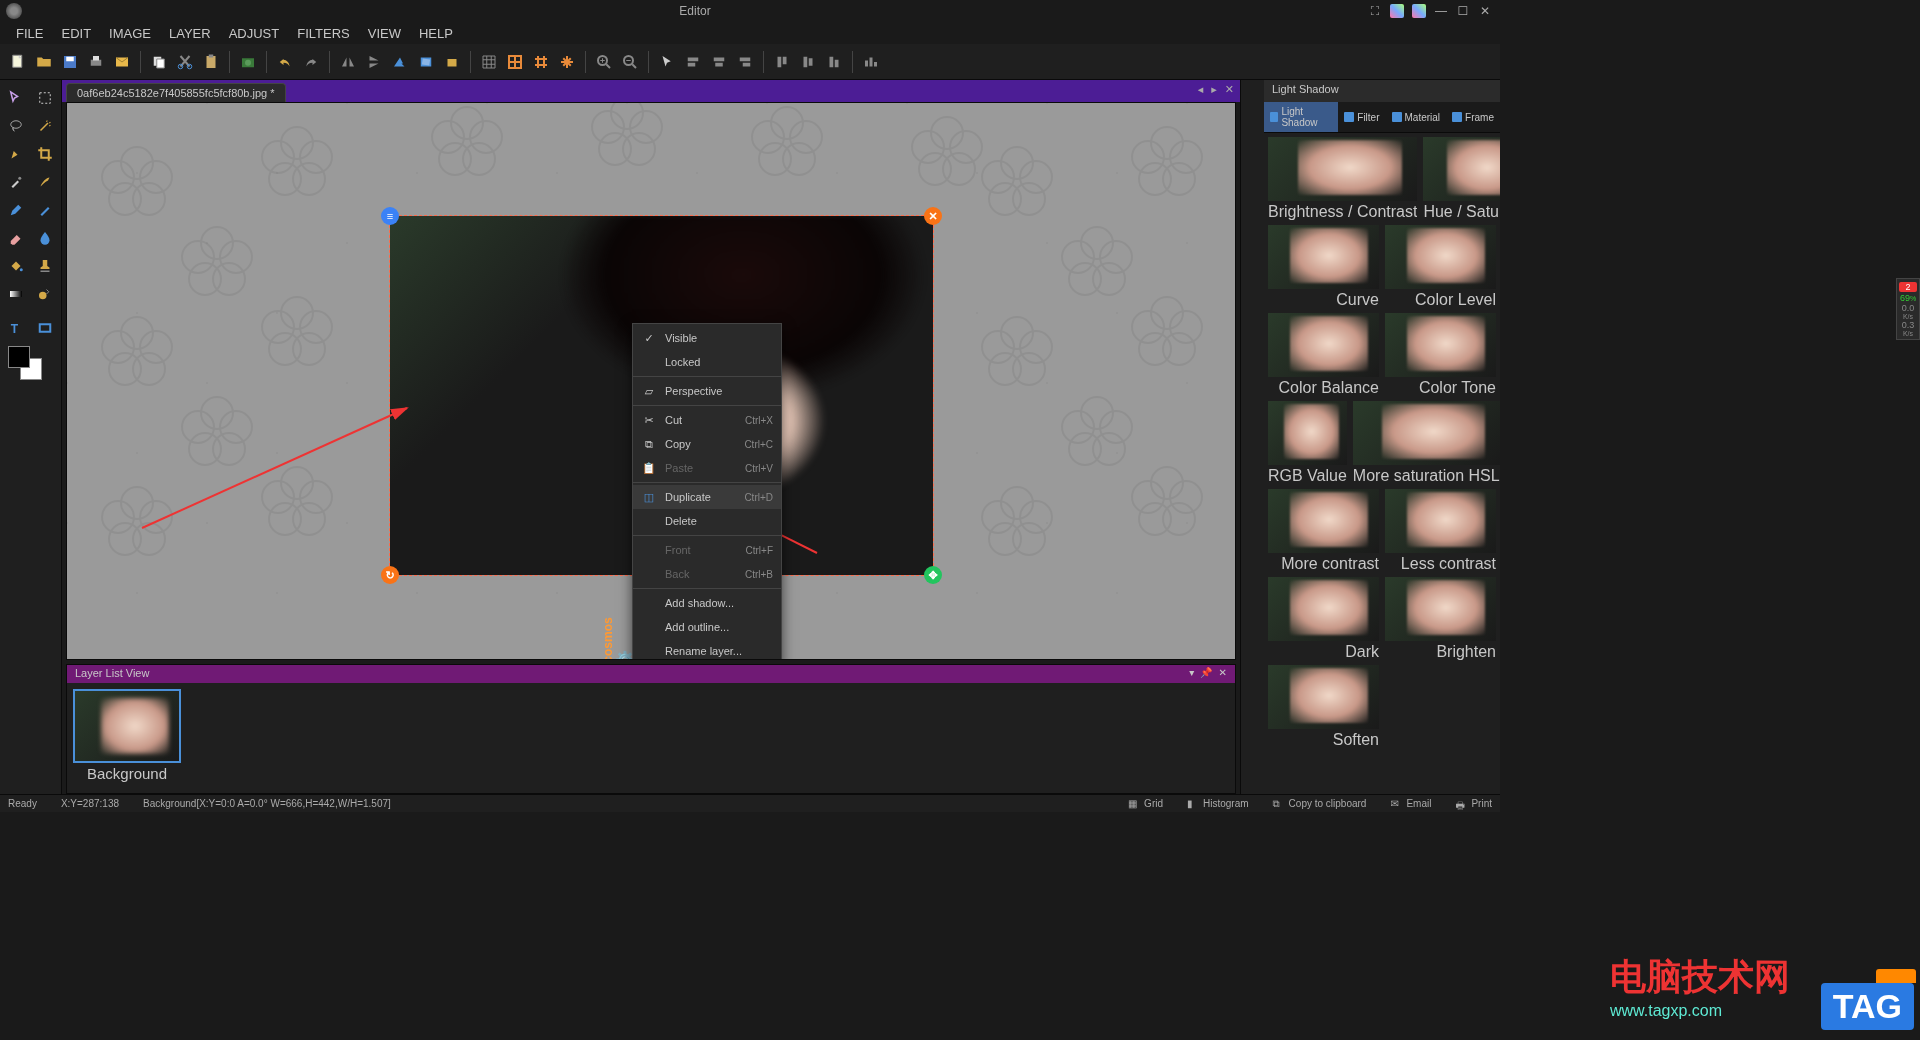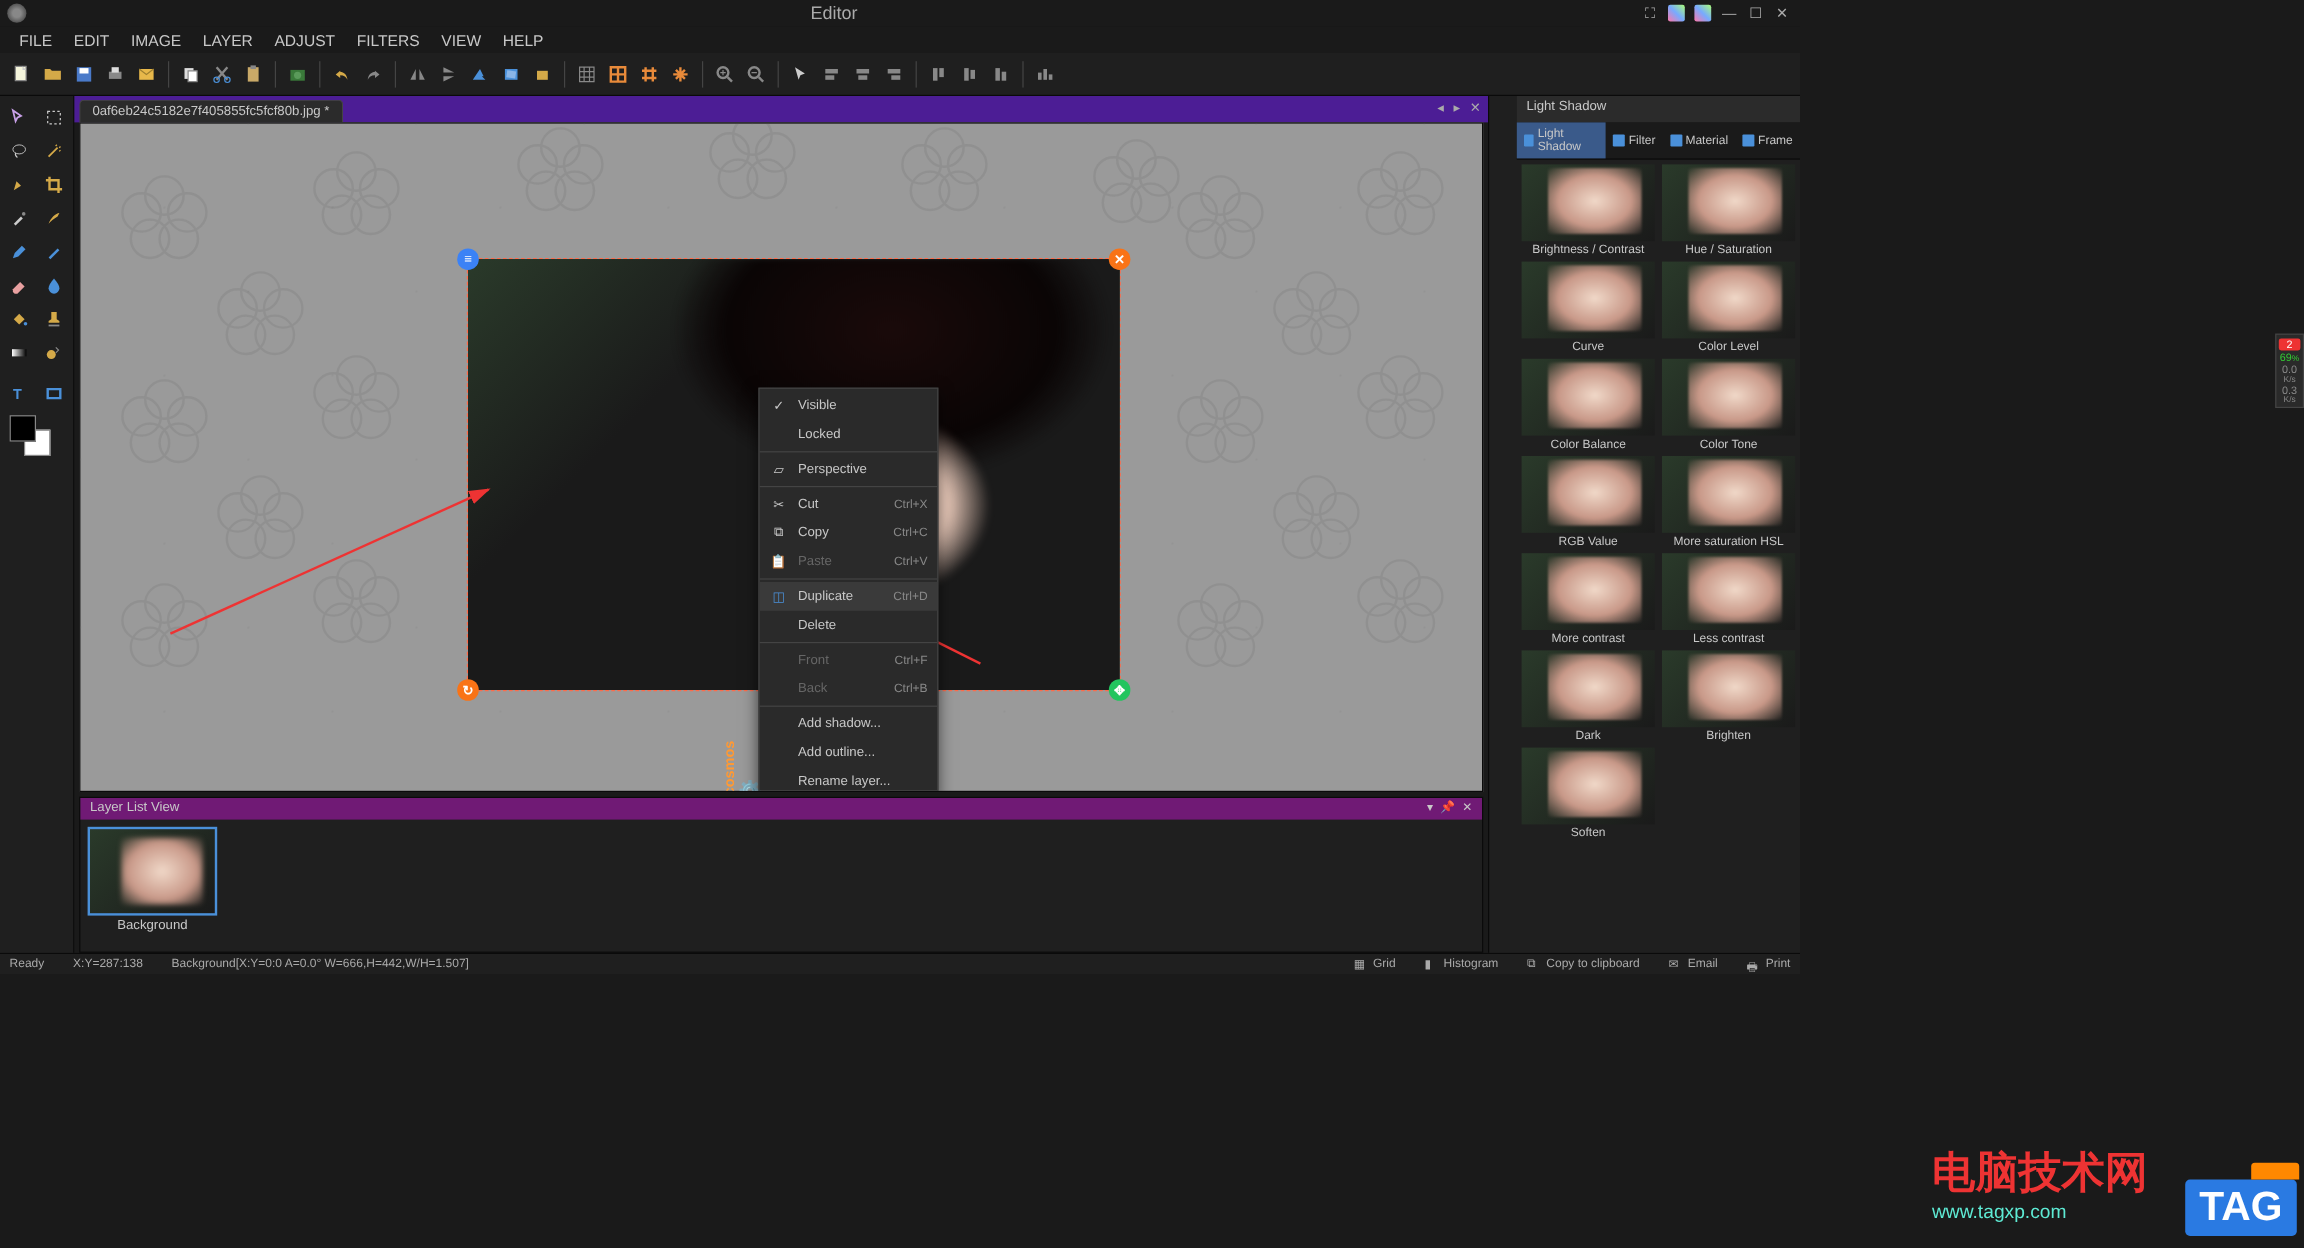--- a/index.html
+++ b/index.html
@@ -1,21 +1,21 @@
 <!DOCTYPE html>
 <html><head>
 <meta charset="utf-8">
 <style>
 * { margin: 0; padding: 0; box-sizing: border-box; font-family: "Segoe UI", Arial, sans-serif; user-select: none; }
 body { background: #1a1a1a; color: #c8c8c8; font-size: 12px; overflow: hidden; width: 1500px; height: 812px; }
 
 
 .titlebar { height: 22px; background: #1a1a1a; display: flex; align-items: center; }
 .titlebar .app-icon { width: 16px; height: 16px; margin-left: 6px; background: radial-gradient(circle,#888 30%,#555 70%); border-radius: 50%; }
-.titlebar .title { flex: 1; text-align: center; font-size: 15px; color: #aaa; }
+.titlebar .title { flex: 1; text-align: center; font-size: 12px; color: #aaa; }
 .titlebar .winbtns { display: flex; gap: 8px; padding-right: 8px; align-items: center; }
 .titlebar .winbtns span { font-size: 12px; color: #aaa; cursor: pointer; display:inline-block; width:14px; text-align:center;}
 .thumb-ico{width:14px;height:14px;background:linear-gradient(45deg,#f7a,#7af,#af7);border-radius:2px;}
 
 
 .menubar { height: 22px; background: #1a1a1a; display: flex; align-items: center; padding-left: 8px; gap: 2px; }
 .menubar .mi { padding: 2px 8px; font-size: 13px; color: #c8c8c8; cursor: pointer; }
 
 
 .toolbar { height: 36px; background: #1f1f1f; display: flex; align-items: center; padding: 0 6px; gap: 2px; border-bottom: 1px solid #0a0a0a; }
@@ -69,37 +69,37 @@
 
 
 .layerpanel { height: 130px; background: #1f1f1f; margin: 0 4px 0 4px; border:1px solid #0a0a0a;}
 .layerhead { height: 18px; background: #701a75; padding: 2px 8px; font-size: 11px; display:flex;align-items:flex-start;}
 .layerhead .sp{flex:1;}
 .layerhead .pin{font-size:10px;margin-left:6px;cursor:pointer;}
 .layerbody { padding: 6px; display: flex; gap: 8px; }
 .layerthumb { width: 108px;  text-align:center;}
 .layerthumb .img { width: 108px; height: 74px; background:linear-gradient(135deg,#2a3a2a,#1a1a1a);border:2px solid #4a90d9;position:relative;overflow:hidden;}
 .layerthumb .img::after{content:"";position:absolute;left:25%;top:10%;width:65%;height:80%;background:radial-gradient(ellipse,#f0d8c8,#c89888 60%,transparent);filter:blur(2px);}
-.layerthumb .lbl { font-size: 11px; color: #c8c8c8; margin-top: 2px; }
+.layerthumb .lbl { font-size: 15px; color: #c8c8c8; margin-top: 2px; }
 
 
 .rightpanel { width: 260px; background: #1f1f1f; border-left: 1px solid #0a0a0a; display:flex;flex-direction:column;padding-left:23px;}
 .rphead { height: 22px; background: #2b2b2b; padding: 3px 8px; font-size: 11px; }
 .rptabs { display: flex; background: #1a1a1a; border-bottom:1px solid #0a0a0a;}
 .rptab { padding: 4px 6px; font-size: 10px; color: #c8c8c8; cursor: pointer; display:flex;align-items:center;gap:3px;}
 .rptab.active { background: #3a5a8a; }
 .rptab .sq{width:10px;height:10px;background:#4a90d9;border-radius:1px;}
 .effects { flex:1; overflow-y: auto; padding: 4px; }
 .effects::-webkit-scrollbar{width:8px;}
 .effects::-webkit-scrollbar-thumb{background:#444;}
 .effrow { display: flex; gap: 6px; margin-bottom: 4px; }
 .effcell { flex: 1; text-align: center; }
 .effimg { width: 100%; height: 64px; background:linear-gradient(135deg,#2a3a2a,#1a1a1a);position:relative;overflow:hidden;cursor:pointer;}
 .effimg::after{content:"";position:absolute;left:20%;top:5%;width:70%;height:85%;background:radial-gradient(ellipse,#f0d8c8,#c89888 55%,transparent);filter:blur(1px);}
-.efflbl { font-size: 10px; color: #c8c8c8; margin-top: 2px; white-space:nowrap;overflow:hidden;text-overflow:ellipsis;}
+.efflbl { font-size: 16px; color: #c8c8c8; margin-top: 2px; white-space:nowrap;overflow:hidden;text-overflow:ellipsis;text-align:right;}
 
 
 .statusbar { height: 18px; background: #1f1f1f; display: flex; align-items: center; padding: 0 8px; font-size: 10px; color: #aaa; gap: 24px; border-top:1px solid #0a0a0a;}
 .statusbar .sp { flex: 1; }
 .statusbar .sitem{display:flex;align-items:center;gap:4px;}
 .sicon{width:12px;height:12px;display:inline-block;}
 
 
 .gauge{position:absolute;right:0;top:278px;width:24px;background:#2a2a2a;border:1px solid #444;z-index:50;font-size:9px;text-align:center;padding:2px 0;}
 .gauge .badge{background:#e33;color:#fff;border-radius:2px;margin:1px 2px;}

